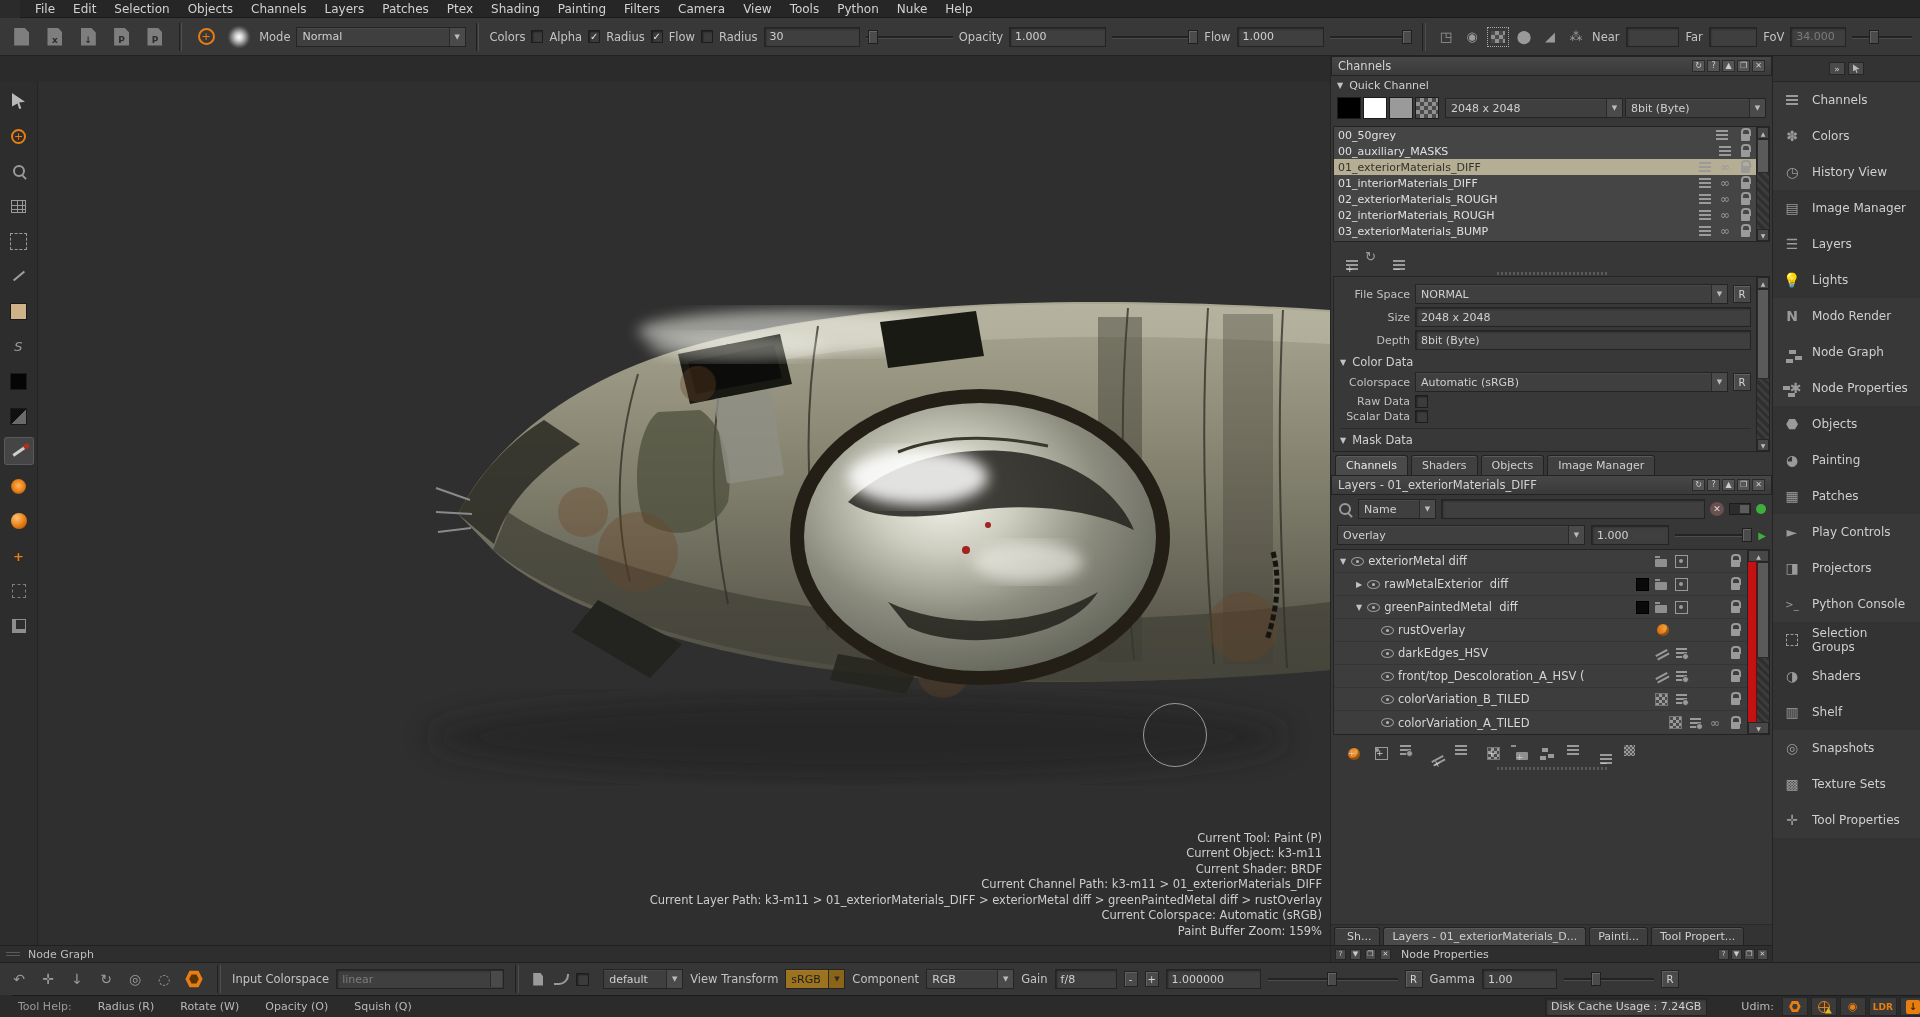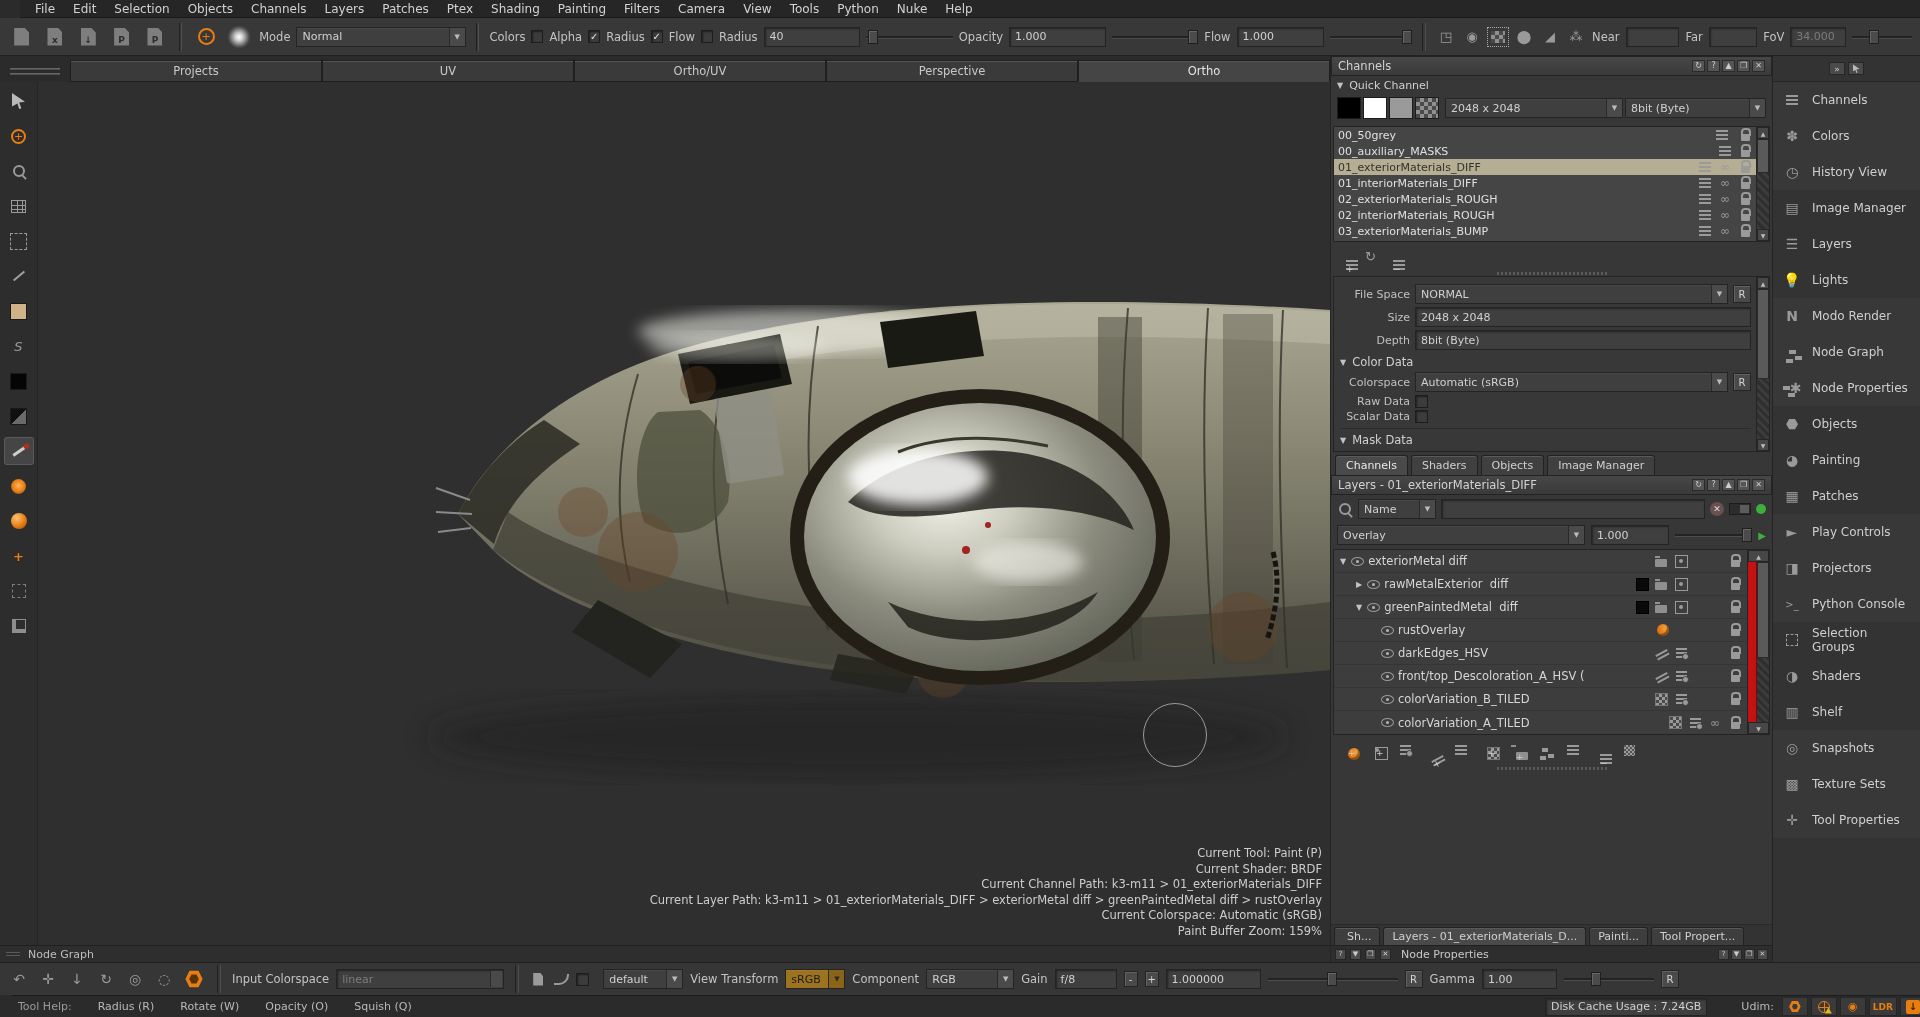--- a/index.html
+++ b/index.html
@@ -206,21 +206,21 @@
     <span class="ridge"></span>
     <span class="lbl">Colors</span>
     <span class="cb"></span>
     <span class="lbl">Alpha</span>
     <span class="cb on"></span>
     <span class="lbl">Radius</span>
     <span class="cb on"></span>
     <span class="lbl">Flow</span>
     <span class="cb"></span>
     <span class="lbl">Radius</span>
-    <span class="field" style="width:105px;">40</span>
+    <span class="field" style="width:105px;">30</span>
     <span class="slider" style="width:95px;">
         <span class="handle" style="left:2px;"></span>
       </span>
     <span class="lbl">Opacity</span>
     <span class="field" style="width:105px;">1.000</span>
     <span class="slider" style="width:95px;">
         <span class="handle" style="right:0;"></span>
       </span>
     <span class="lbl">Flow</span>
     <span class="field" style="width:95px;">1.000</span>
@@ -240,31 +240,20 @@
     <span class="field" style="width:58px;"></span>
     <span class="lbl">Far</span>
     <span class="field" style="width:52px;"></span>
     <span class="lbl">FoV</span>
     <span class="field dis" style="width:60px;">34.000</span>
     <span class="slider" style="flex:1;min-width:60px;">
         <span class="handle" style="left:28%;"></span>
       </span>
   </div>
 
-  <div class="tabbar">
-    <span class="tabgrip">
-        <i></i>
-        <i></i>
-      </span>
-    <span class="vtab">Projects</span>
-    <span class="vtab">UV</span>
-    <span class="vtab">Ortho/UV</span>
-    <span class="vtab">Perspective</span>
-    <span class="vtab active">Ortho</span>
-  </div>
 
   <div class="toolcol">
     <span class="tool">
         <span class="cursorarrow"></span>
       </span>
     <span class="tool">
         <span class="orangering" style="width:15px;height:15px;">+</span>
       </span>
     <span class="tool">
         <span class="ic ic-search"></span>
@@ -377,20 +366,21 @@
           <circle cx="928" cy="468" r="4"></circle>
           <circle cx="950" cy="443" r="3"></circle>
         </g>
       <path d="M860,370 q60,-24 150,-6" stroke="#3a372c" stroke-width="3" fill="none"></path>
       <path d="M1235,470 c8,30 3,60 -6,88" stroke="#15140f" stroke-width="5" fill="none" stroke-dasharray="6,3"></path>
       <ellipse cx="700" cy="265" rx="90" ry="14" fill="#efefe6" opacity="0.4" filter="url(#soft)"></ellipse>
     </svg>
     <div class="brushcursor"></div>
     <div class="vpstatus">
       <div>Current Tool: Paint (P)</div>
+      <div>Current Object: k3-m11</div>
       <div>Current Shader: BRDF</div>
       <div>Current Channel Path: k3-m11 &gt; 01_exteriorMaterials_DIFF</div>
       <div>Current Layer Path: k3-m11 &gt; 01_exteriorMaterials_DIFF &gt; exteriorMetal diff &gt; greenPaintedMetal  diff &gt; rustOverlay</div>
       <div>Current Colorspace: Automatic (sRGB)</div>
       <div>Paint Buffer Zoom: 159%</div>
     </div>
   </div>
 
   <div class="rightpanel">
     <div class="ptitle">

